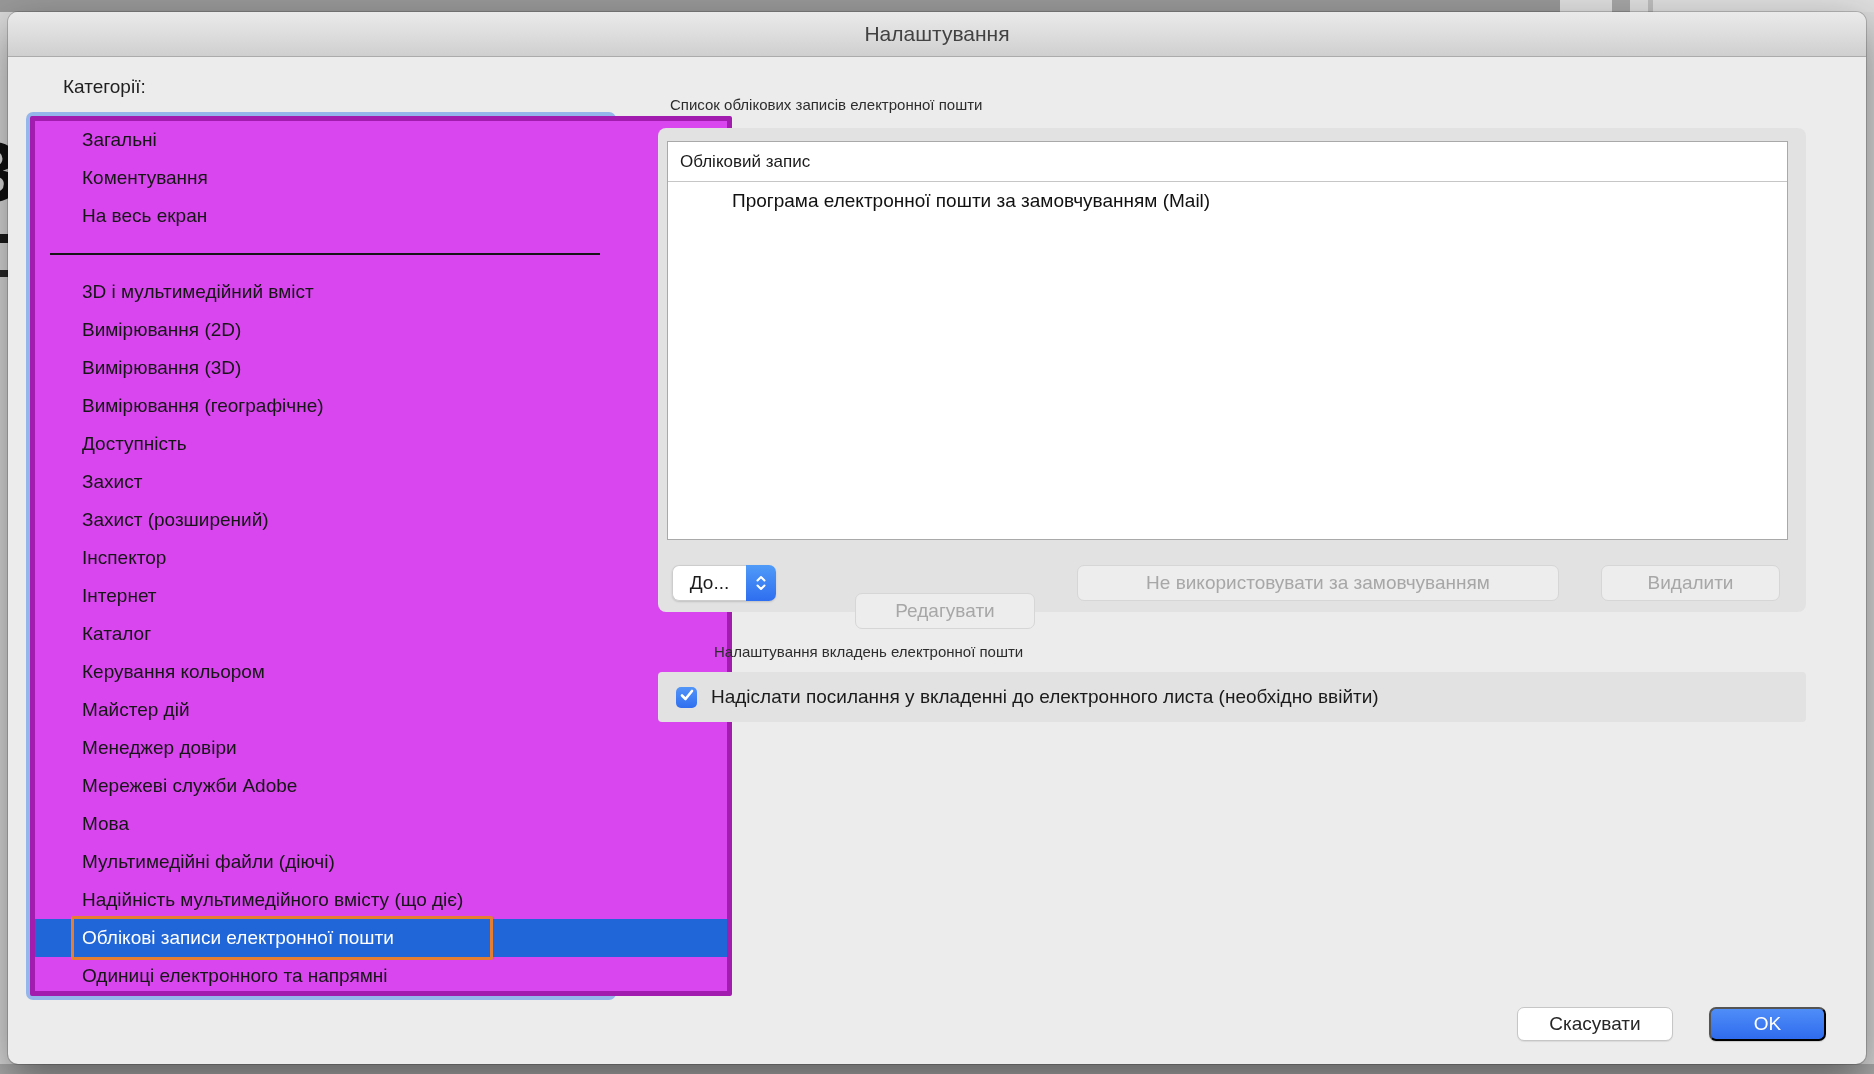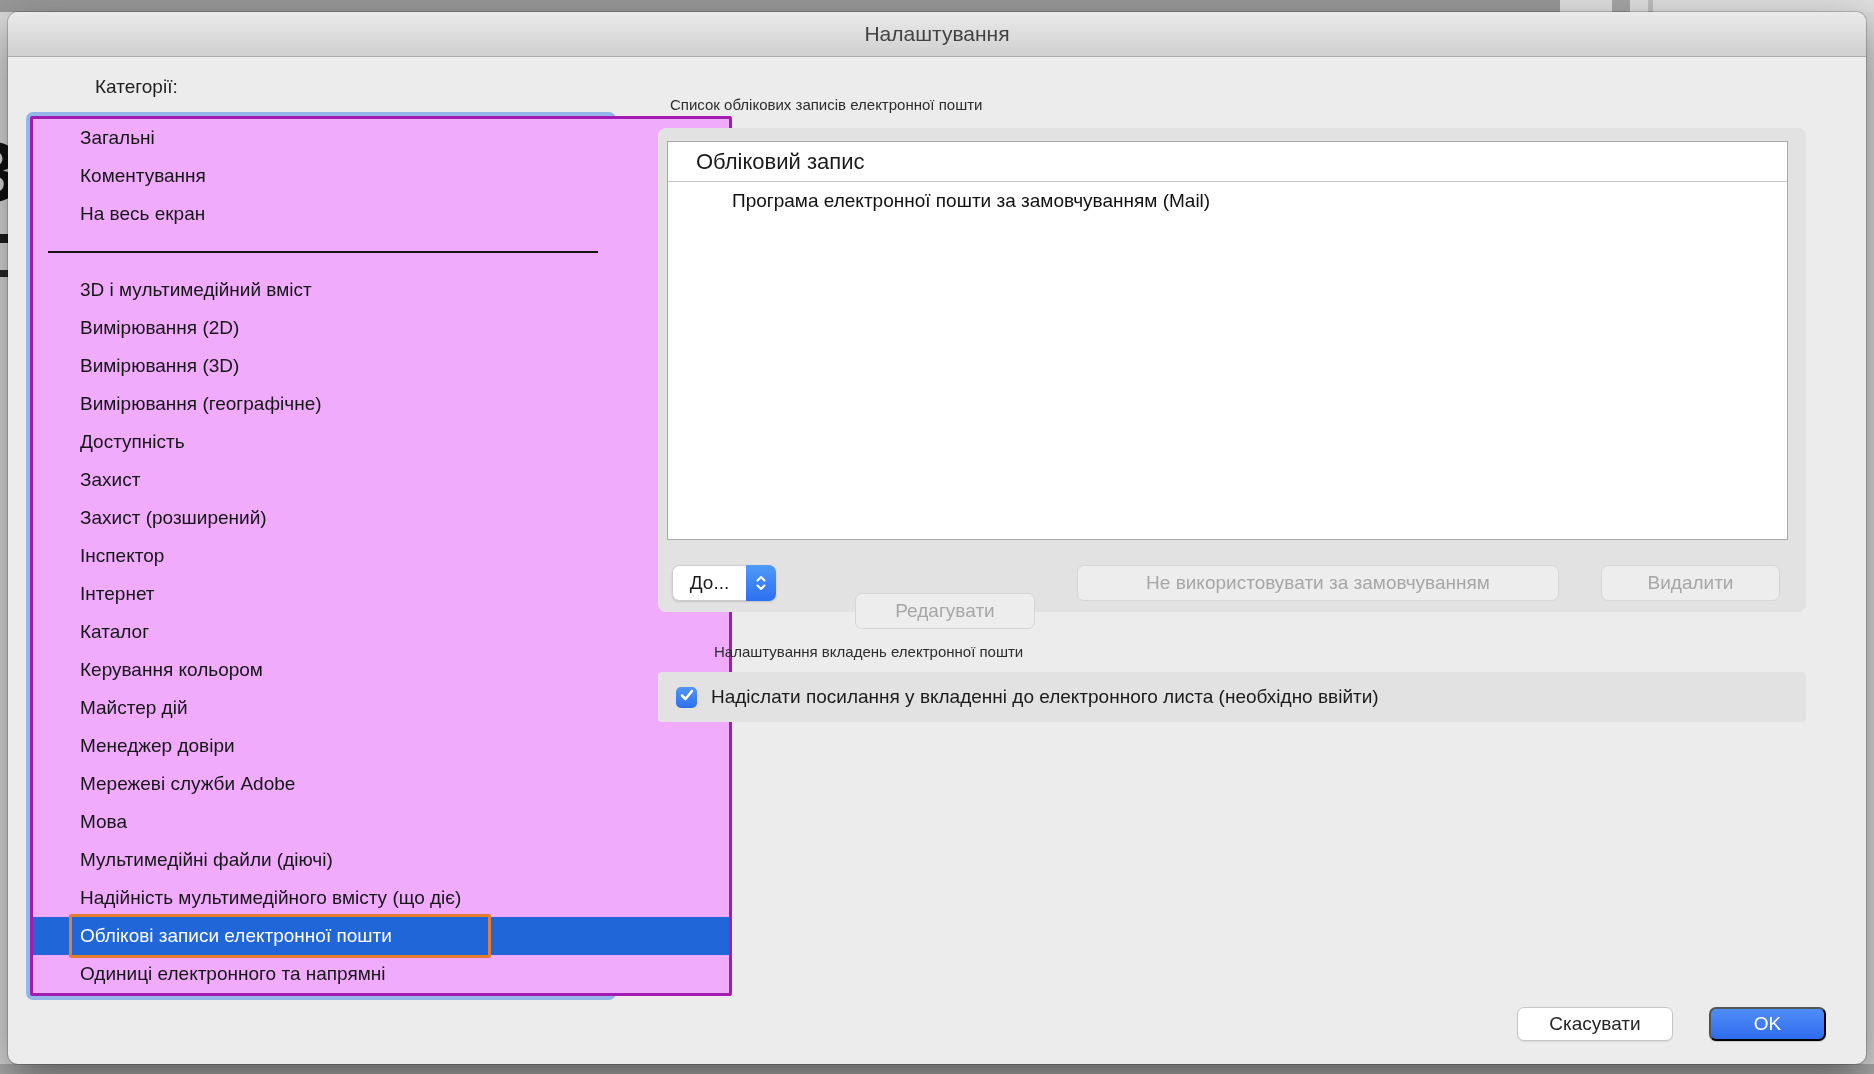--- a/index.html
+++ b/index.html
@@ -20,41 +20,41 @@
 
   
   .dialog{position:absolute;left:8px;top:12px;width:1858px;height:1052px;background:#ececec;
     border-radius:10px;box-shadow:0 18px 45px rgba(0,0,0,.45), 0 0 0 1px rgba(0,0,0,.18);}
   .titlebar{position:absolute;left:0;top:0;width:1858px;height:45px;
     background:linear-gradient(180deg,#eaeaea 0%,#dcdcdc 55%,#cfcfcf 100%);
     border-bottom:1px solid #ababab;border-radius:10px 10px 0 0;
     display:flex;align-items:center;justify-content:center;}
   .title{font-size:21px;color:#424242;}
 
-  .cat-label{position:absolute;left:55px;top:64px;font-size:19px;color:#1f1f1f;margin-left:32px;}
+  .cat-label{position:absolute;left:55px;top:64px;font-size:19px;color:#1f1f1f;}
 
   
   .focus-ring{position:absolute;left:18px;top:100px;width:590px;height:888px;
     background:#94b6ea;border-radius:7px;padding:4px;}
-  .listbox{width:702px;height:880px;background:#f0abfc;border:3px solid #a21caf;border-radius:2px;overflow:hidden;}
+  .listbox{width:702px;height:880px;background:#d946ef;border:5px solid #a21caf;border-radius:2px;overflow:hidden;}
   .cat-row{position:relative;height:38px;display:flex;align-items:center;padding-left:47px;
     font-size:19px;color:#161616;white-space:nowrap;}
   .cat-row.selected{background:#2166d8;color:#ffffff;}
   .sel-outline{display:none;}
   .cat-row.selected .sel-outline{display:block;position:absolute;left:36px;top:-3px;width:422px;height:44px;
     border:3px solid #e57e31;border-radius:2px;pointer-events:none;}
   .cat-divider{height:38px;display:flex;align-items:center;}
   .cat-divider .line{height:2px;background:#151515;margin-left:15px;width:550px;}
 
   
   .sec-label{position:absolute;font-size:15px;color:#2d2d2d;white-space:nowrap;}
   .sec1-label{left:662px;top:84px;}
   .groupbox{position:absolute;left:650px;top:116px;width:1148px;height:484px;background:#e2e2e2;border-radius:8px;}
   .table{position:absolute;left:659px;top:129px;width:1121px;height:399px;background:#ffffff;border:1px solid #a9a9a9;}
-  .table-header{height:40px;display:flex;align-items:center;padding-left:28px;font-size:22px;color:#1a1a1a;
+  .table-header{height:40px;display:flex;align-items:center;padding-left:12px;font-size:17px;color:#1a1a1a;
     border-bottom:1px solid #c6c6c6;}
   .table-row{height:38px;display:flex;align-items:center;padding-left:64px;font-size:19px;color:#111;}
 
   .btn{position:absolute;height:36px;border-radius:7px;display:flex;align-items:center;justify-content:center;
     font-size:19px;white-space:nowrap;}
   .btn-disabled{background:#ededed;border:1px solid #d6d6d6;color:#a7a7a7;}
   .btn-edit{left:847px;top:553px;width:180px;margin-top:28px;}
   .btn-notdef{left:1069px;top:553px;width:482px;}
   .btn-del{left:1593px;top:553px;width:179px;}
 

